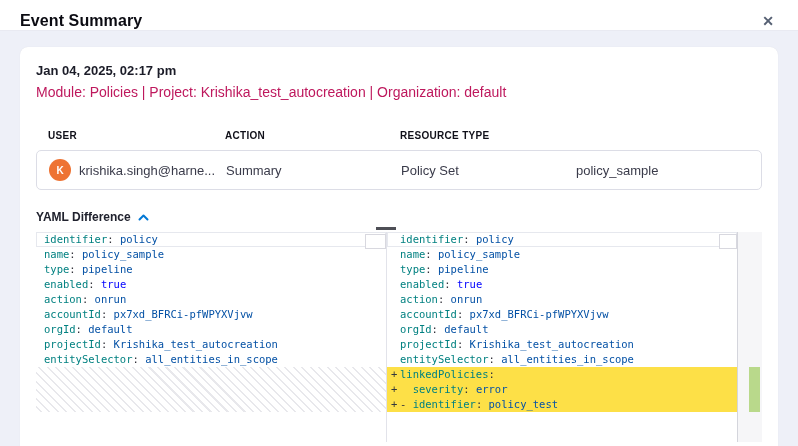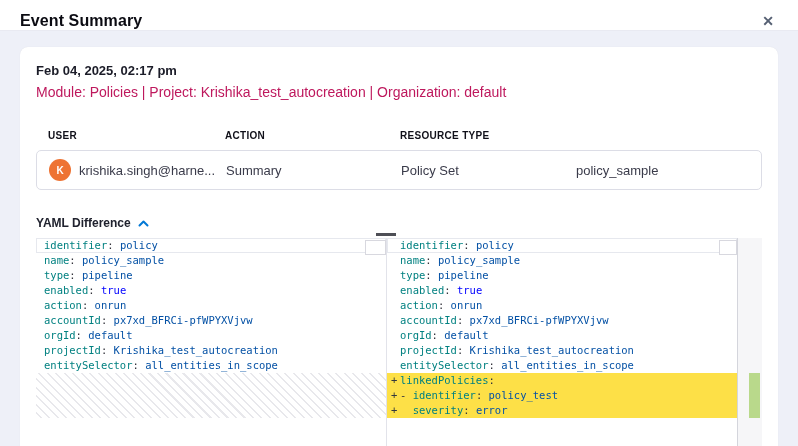--- a/index.html
+++ b/index.html
@@ -45,21 +45,21 @@
   .user-cell { display:flex; align-items:center; gap:8px; min-width:0; }
   .avatar {
     width:22px; height:22px; border-radius:50%; flex:0 0 22px;
     display:flex; align-items:center; justify-content:center;
     color:#fff; font-size:10px; font-weight:700; background:#ee7333;
   }
   .user-name { overflow:hidden; text-overflow:ellipsis; }
 
   
   .yaml-toggle {
-    margin-top:26px; display:flex; align-items:center; gap:7px;
+    margin-top:20px; display:flex; align-items:center; gap:7px;
     cursor:pointer; background:none; border:none; padding:0;
   }
   .yaml-label { font-size:12px; font-weight:700; color:#20222e; }
 
   .diff {
     position:relative; margin-top:8px; height:210px; display:flex;
     font-family:"DejaVu Sans Mono", monospace; font-size:10.5px; line-height:15px;
   }
   .pane { position:relative; background:#fff; overflow:hidden; }
   .pane-left { width:350px; }
@@ -97,21 +97,21 @@
 <body>
 
 <div class="modal-header">
   <div class="modal-title">Event Summary</div>
   <button class="close-btn">✕</button>
 </div>
 
 <div class="modal-body">
   <div class="card">
 
-    <div class="event-date">Feb 04, 2025, 02:17 pm</div>
+    <div class="event-date">Jan 04, 2025, 02:17 pm</div>
     <div class="event-context">Module: Policies | Project: Krishika_test_autocreation | Organization: default</div>
 
     <div class="tbl-head">
       <div class="col">USER</div>
       <div class="col">ACTION</div>
       <div class="col">RESOURCE TYPE</div>
     </div>
 
     <div class="tbl-row">
       <div class="cell user-cell">
@@ -156,22 +156,22 @@
       <div class="code-line current"><span class="glyph"></span><span class="tok-k">identifier</span><span class="tok-p">: </span><span class="tok-v">policy</span></div>
           <div class="code-line"><span class="glyph"></span><span class="tok-k">name</span><span class="tok-p">: </span><span class="tok-v">policy_sample</span></div>
           <div class="code-line"><span class="glyph"></span><span class="tok-k">type</span><span class="tok-p">: </span><span class="tok-v">pipeline</span></div>
           <div class="code-line"><span class="glyph"></span><span class="tok-k">enabled</span><span class="tok-p">: </span><span class="tok-b">true</span></div>
           <div class="code-line"><span class="glyph"></span><span class="tok-k">action</span><span class="tok-p">: </span><span class="tok-v">onrun</span></div>
           <div class="code-line"><span class="glyph"></span><span class="tok-k">accountId</span><span class="tok-p">: </span><span class="tok-v">px7xd_BFRCi-pfWPYXVjvw</span></div>
           <div class="code-line"><span class="glyph"></span><span class="tok-k">orgId</span><span class="tok-p">: </span><span class="tok-v">default</span></div>
           <div class="code-line"><span class="glyph"></span><span class="tok-k">projectId</span><span class="tok-p">: </span><span class="tok-v">Krishika_test_autocreation</span></div>
           <div class="code-line"><span class="glyph"></span><span class="tok-k">entitySelector</span><span class="tok-p">: </span><span class="tok-v">all_entities_in_scope</span></div>
           <div class="code-line added"><span class="glyph">+</span><span class="tok-k">linkedPolicies</span><span class="tok-p">:</span></div>
+          <div class="code-line added"><span class="glyph">+</span><span class="tok-p">  </span><span class="tok-k">severity</span><span class="tok-p">: </span><span class="tok-v">error</span></div>
           <div class="code-line added"><span class="glyph">+</span><span class="tok-p">- </span><span class="tok-k">identifier</span><span class="tok-p">: </span><span class="tok-v">policy_test</span></div>
-          <div class="code-line added"><span class="glyph">+</span><span class="tok-p">  </span><span class="tok-k">severity</span><span class="tok-p">: </span><span class="tok-v">error</span></div>
         </div>
 
       <div class="ruler">
         <div class="ruler-added" style="background: rgb(185, 217, 139);"></div>
       </div>
     </div>
 
   </div>
 </div>
 

